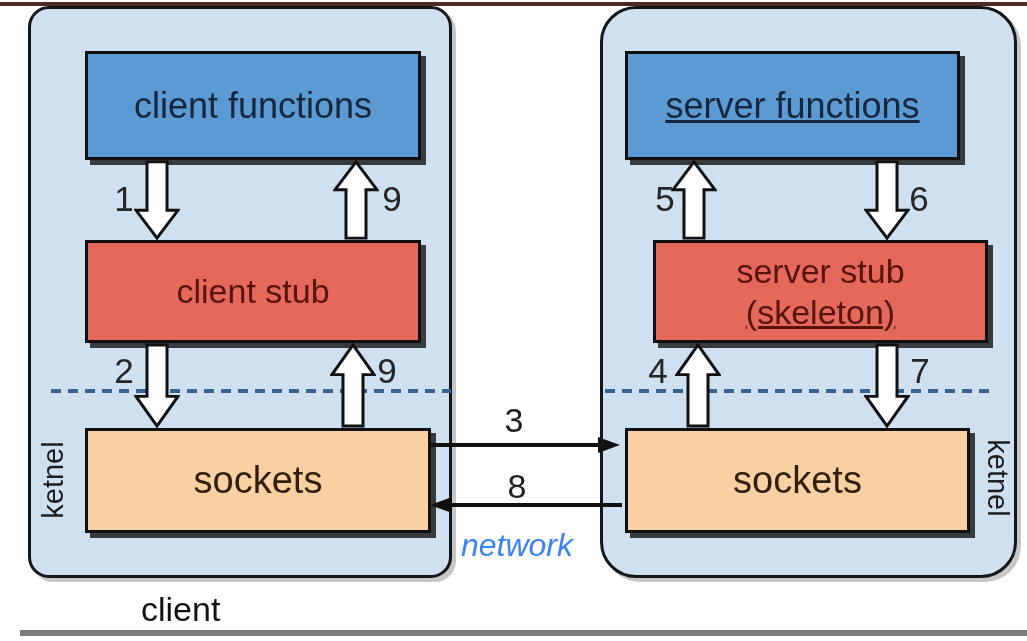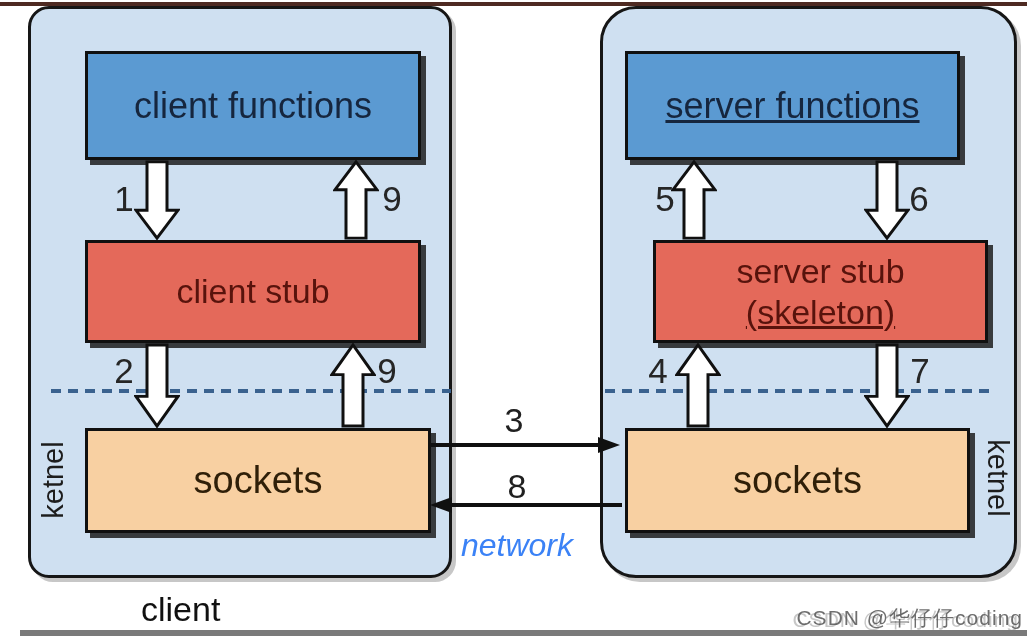--- a/index.html
+++ b/index.html
@@ -178,17 +178,16 @@
     </svg>
   </div>
 
   <div class="net-step" style="left:492px;top:403px;">3</div>
   <div class="net-step" style="left:495px;top:469px;">8</div>
 
   <div class="network-label">network</div>
 
   <div class="caption" style="left:141px;">client</div>
 
-  <div class="watermark">CSDN @华仔仔coding</div>
 
   <div class="bottom-rule"></div>
 
 </div>
 
 </body></html>

